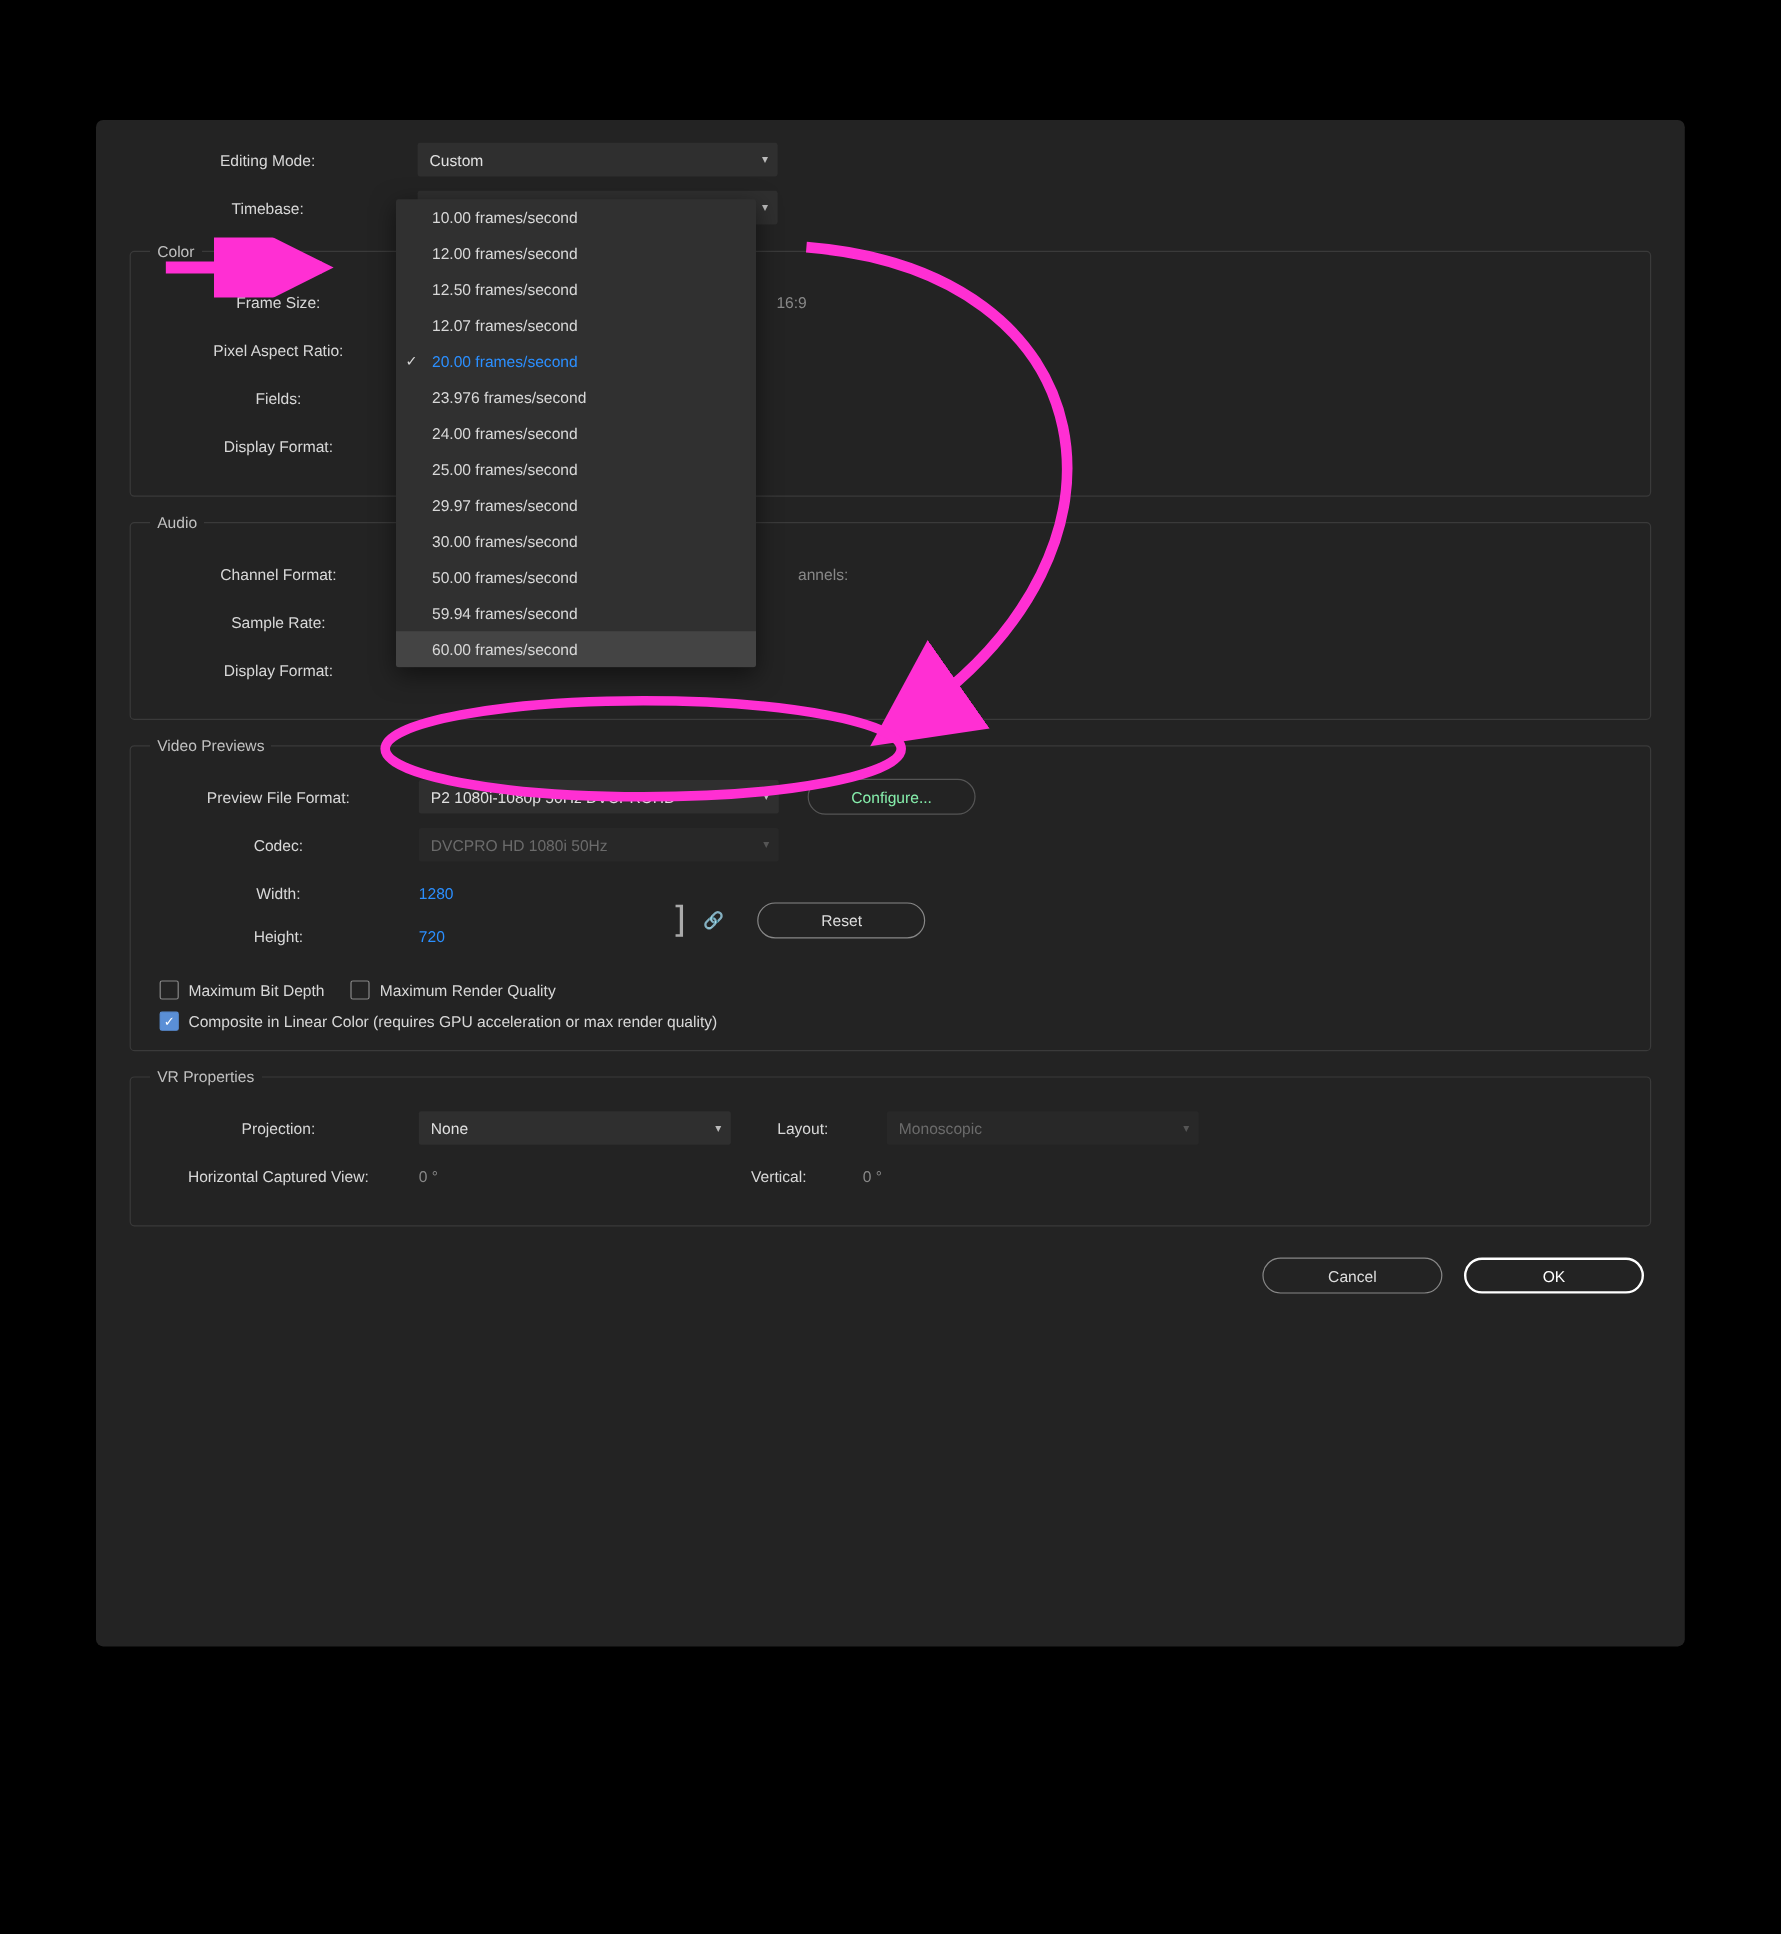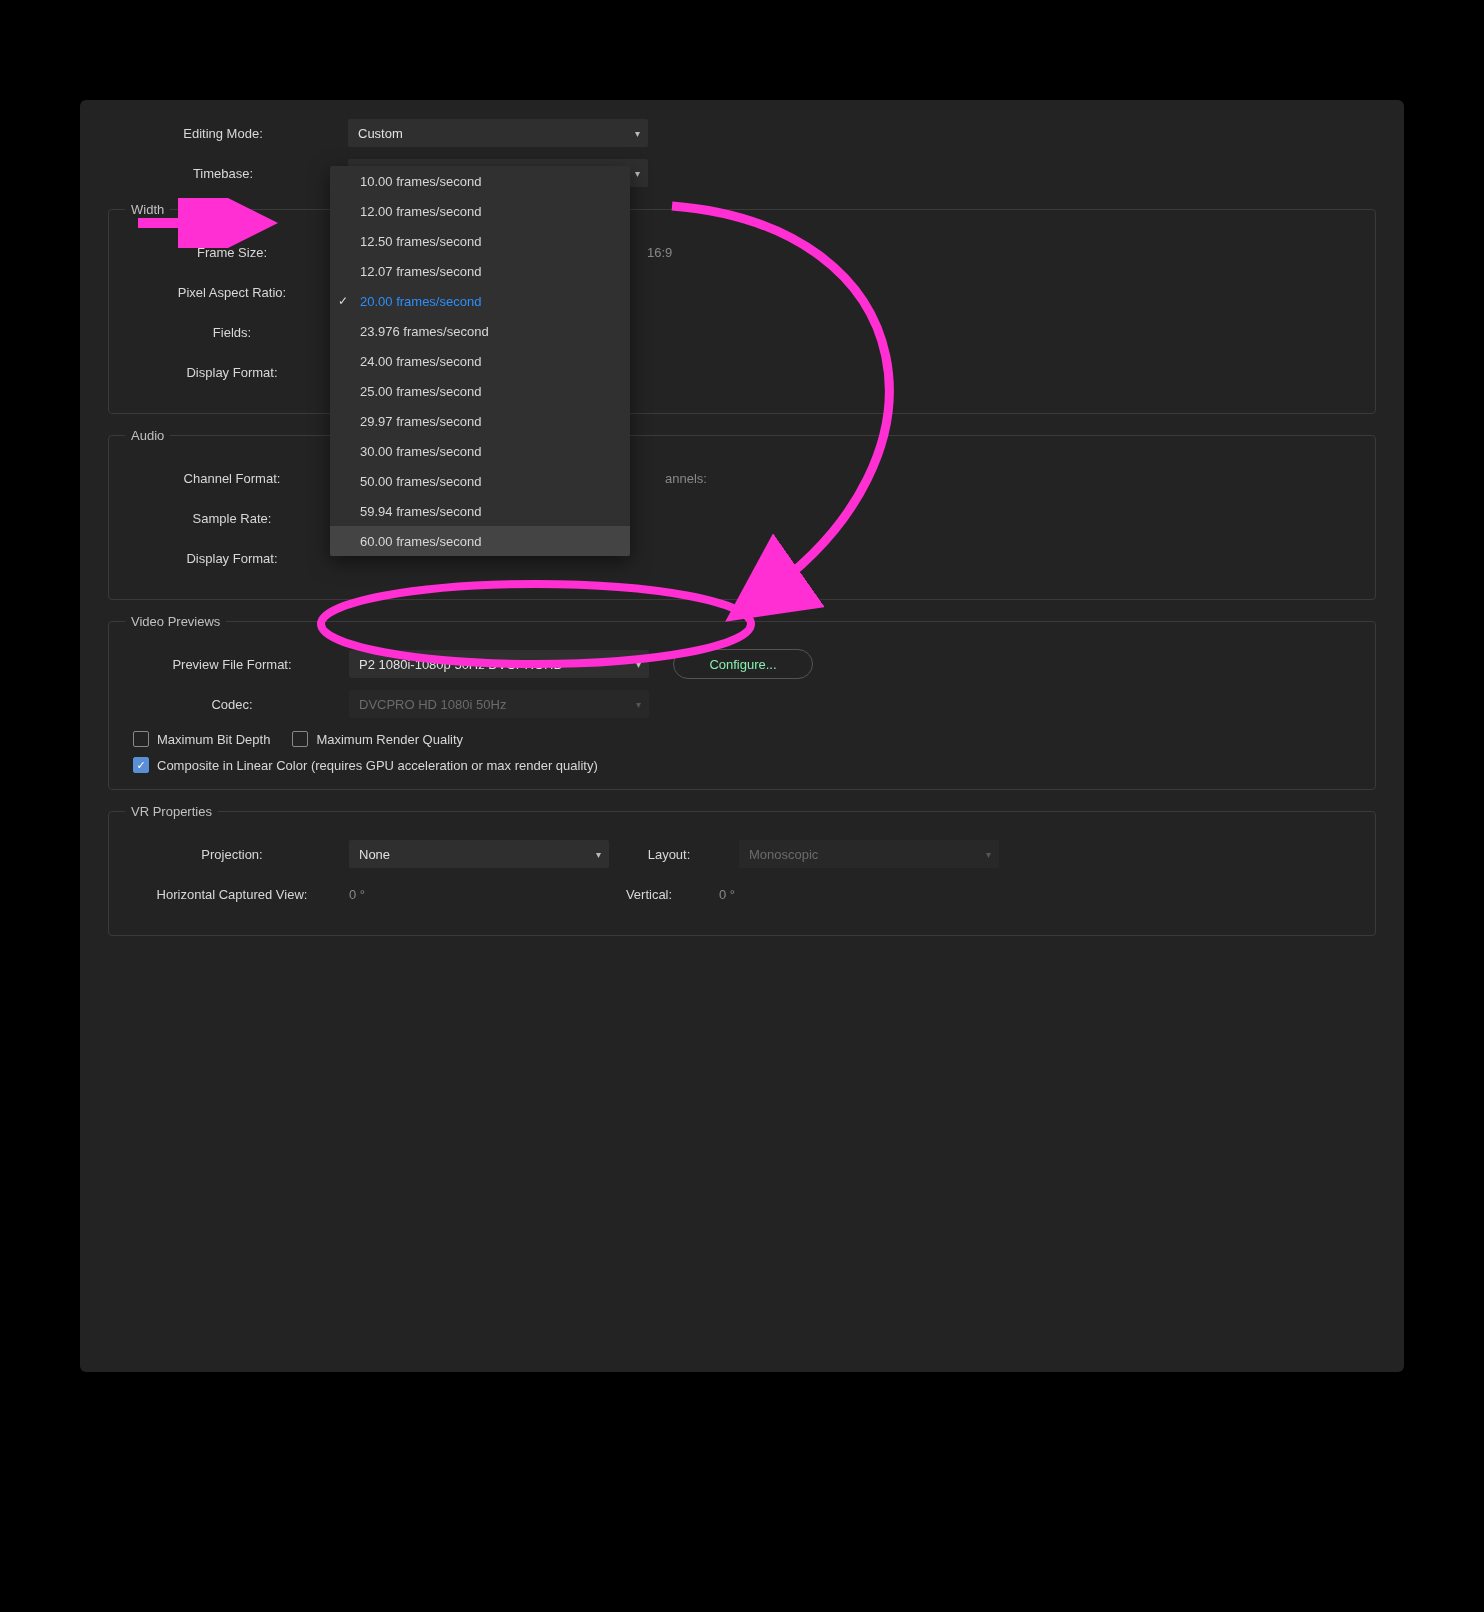--- a/index.html
+++ b/index.html
@@ -227,21 +227,21 @@
         </div>
         <div class="opt">
           <span>59.94  frames/second</span>
         </div>
         <div class="opt highlighted">
           <span>60.00  frames/second</span>
         </div>
       </div>
 
     <fieldset class="section">
-      <legend>Width</legend>
+      <legend>Color</legend>
       <div class="row">
         <div class="label" style="width:224px">Frame Size:</div>
         <div style="width:298px"></div>
         <span class="dim">16:9</span>
       </div>
       <div class="row">
         <div class="label" style="width:224px">Pixel Aspect Ratio:</div>
       </div>
       <div class="row">
         <div class="label" style="width:224px">Fields:</div>
@@ -282,20 +282,39 @@
       </div>
 
       <div class="row">
         <div class="label dim" style="width:224px">Codec:</div>
         <div class="select disabled" style="width:300px">
           <span>DVCPRO HD 1080i 50Hz</span>
           <span class="chev">▾</span>
         </div>
       </div>
 
+      <div style="display:flex; align-items:center;">
+        <div>
+          <div class="row" style="margin-bottom:6px">
+            <div class="label" style="width:224px">Width:</div>
+            <span class="blue">1280</span>
+          </div>
+          <div class="row">
+            <div class="label" style="width:224px">Height:</div>
+            <span class="blue">720</span>
+          </div>
+        </div>
+        <div class="whbracket" style="margin-left:180px">
+          <span class="bracket">]</span>
+          <span class="link-icon">🔗</span>
+          <div class="btn" style="min-width:140px; margin-left:18px">
+            <span>Reset</span>
+          </div>
+        </div>
+      </div>
 
       <div style="display:flex; margin-top:12px; margin-left:8px;">
         <div class="checkrow">
           <span class="checkbox"></span>
           <span>Maximum Bit Depth</span>
         </div>
         <div class="checkrow">
           <span class="checkbox"></span>
           <span>Maximum Render Quality</span>
         </div>
@@ -324,20 +343,28 @@
         </div>
       </div>
       <div class="row">
         <div class="label dim" style="width:224px">Horizontal Captured View:</div>
         <span class="dim" style="width:240px">0 °</span>
         <div class="label dim" style="width:130px">Vertical:</div>
         <span class="dim">0 °</span>
       </div>
     </fieldset>
 
+    <div class="footer">
+      <div class="btn" style="min-width:150px">
+        <span>Cancel</span>
+      </div>
+      <div class="btn primary" style="min-width:150px">
+        <span>OK</span>
+      </div>
+    </div>
 
     <svg class="annotation arrow1" width="170" height="50">
       <defs>
           <marker id="ah1" markerWidth="12" markerHeight="12" refX="9" refY="5" orient="auto">
         <path d="M0,0 L10,5 L0,10 Z" fill="#ff2fd3"></path>
           </marker>
         </defs>
       <line x1="0" y1="25" x2="130" y2="25" stroke="#ff2fd3" stroke-width="10" marker-end="url(#ah1)"></line>
     </svg>
 

